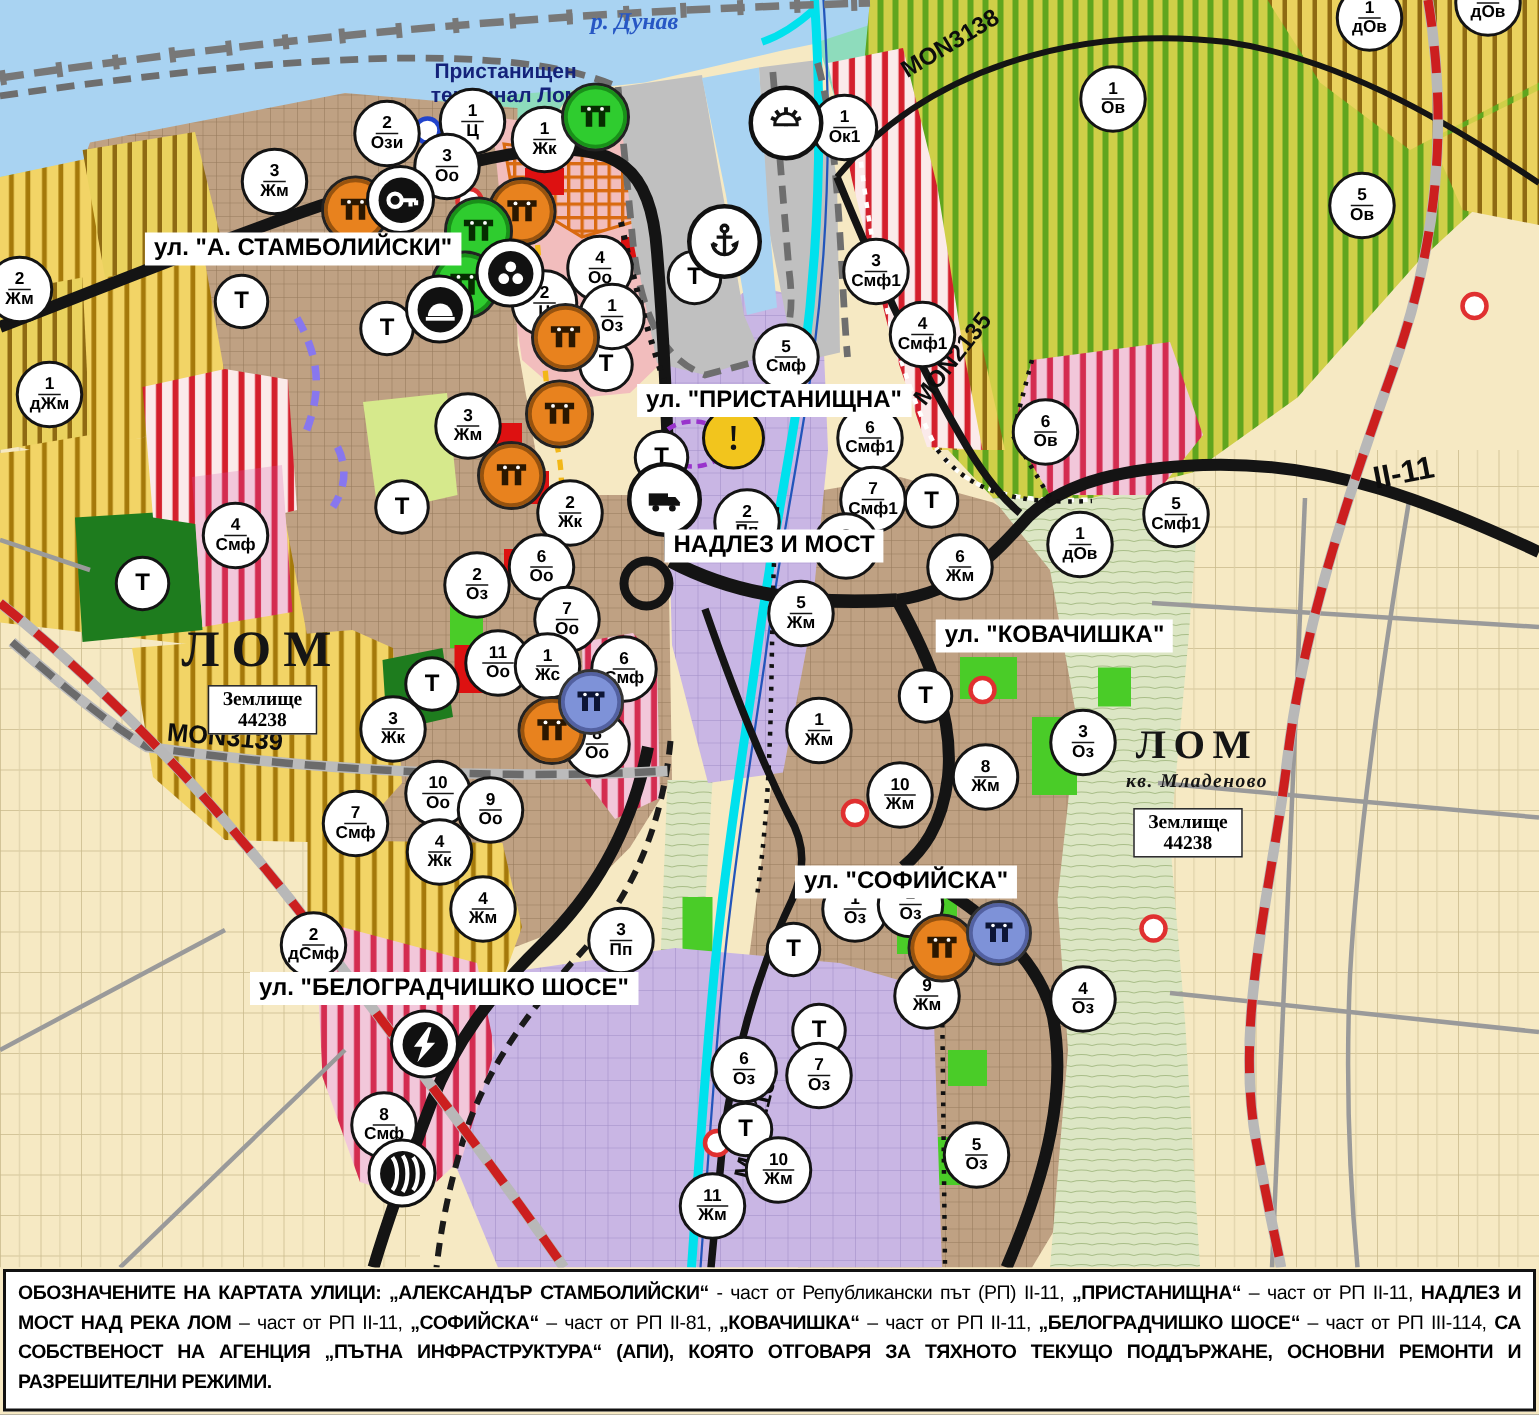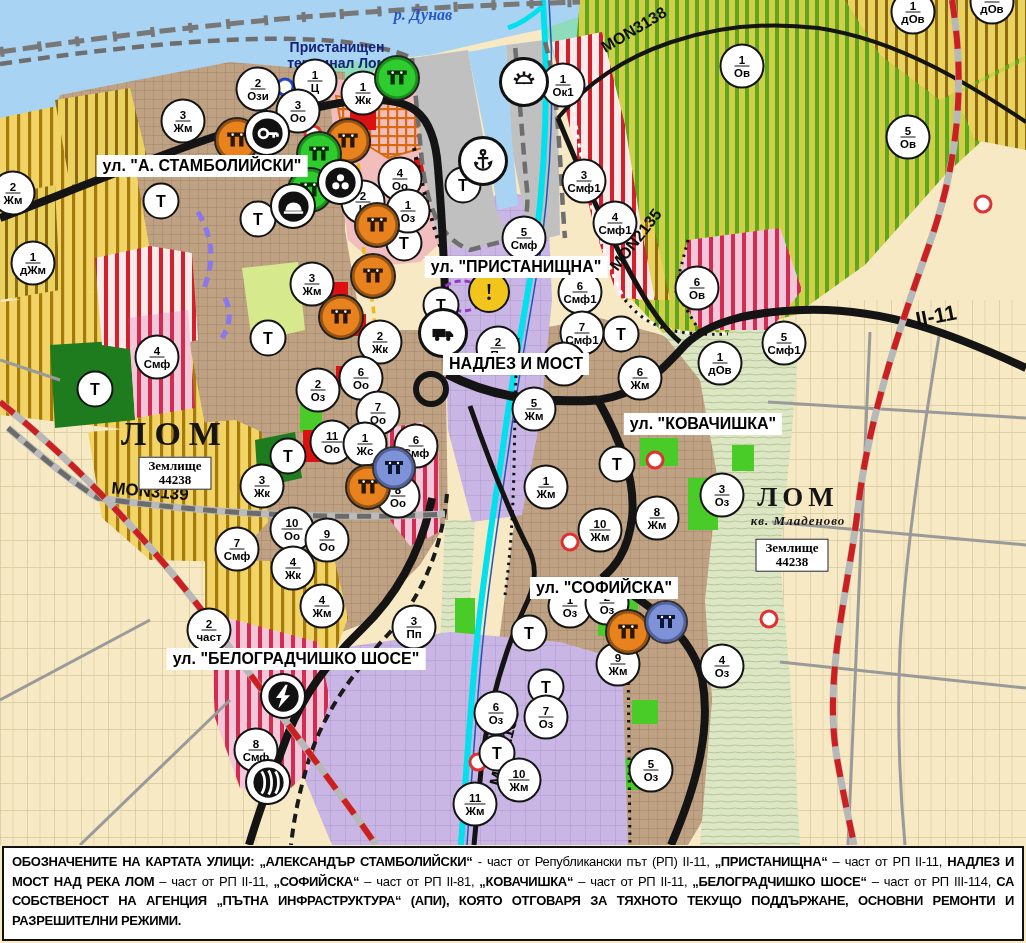--- a/index.html
+++ b/index.html
@@ -449,21 +449,21 @@
       <div class="zm" style="left: 657px; top: 518px;">
         <span class="n">8</span>
         <span class="c">Жм</span>
       </div>
       <div class="zm" style="left: 722px; top: 495px;">
         <span class="n">3</span>
         <span class="c">Оз</span>
       </div>
       <div class="zm" style="left: 209px; top: 630px;">
         <span class="n">2</span>
-        <span class="c">част</span>
+        <span class="c">дСмф</span>
       </div>
       <div class="zm" style="left: 322px; top: 606px;">
         <span class="n">4</span>
         <span class="c">Жм</span>
       </div>
       <div class="zm" style="left: 414px; top: 627px;">
         <span class="n">3</span>
         <span class="c">Пп</span>
       </div>
       <div class="zm" style="left: 256px; top: 750px;">

